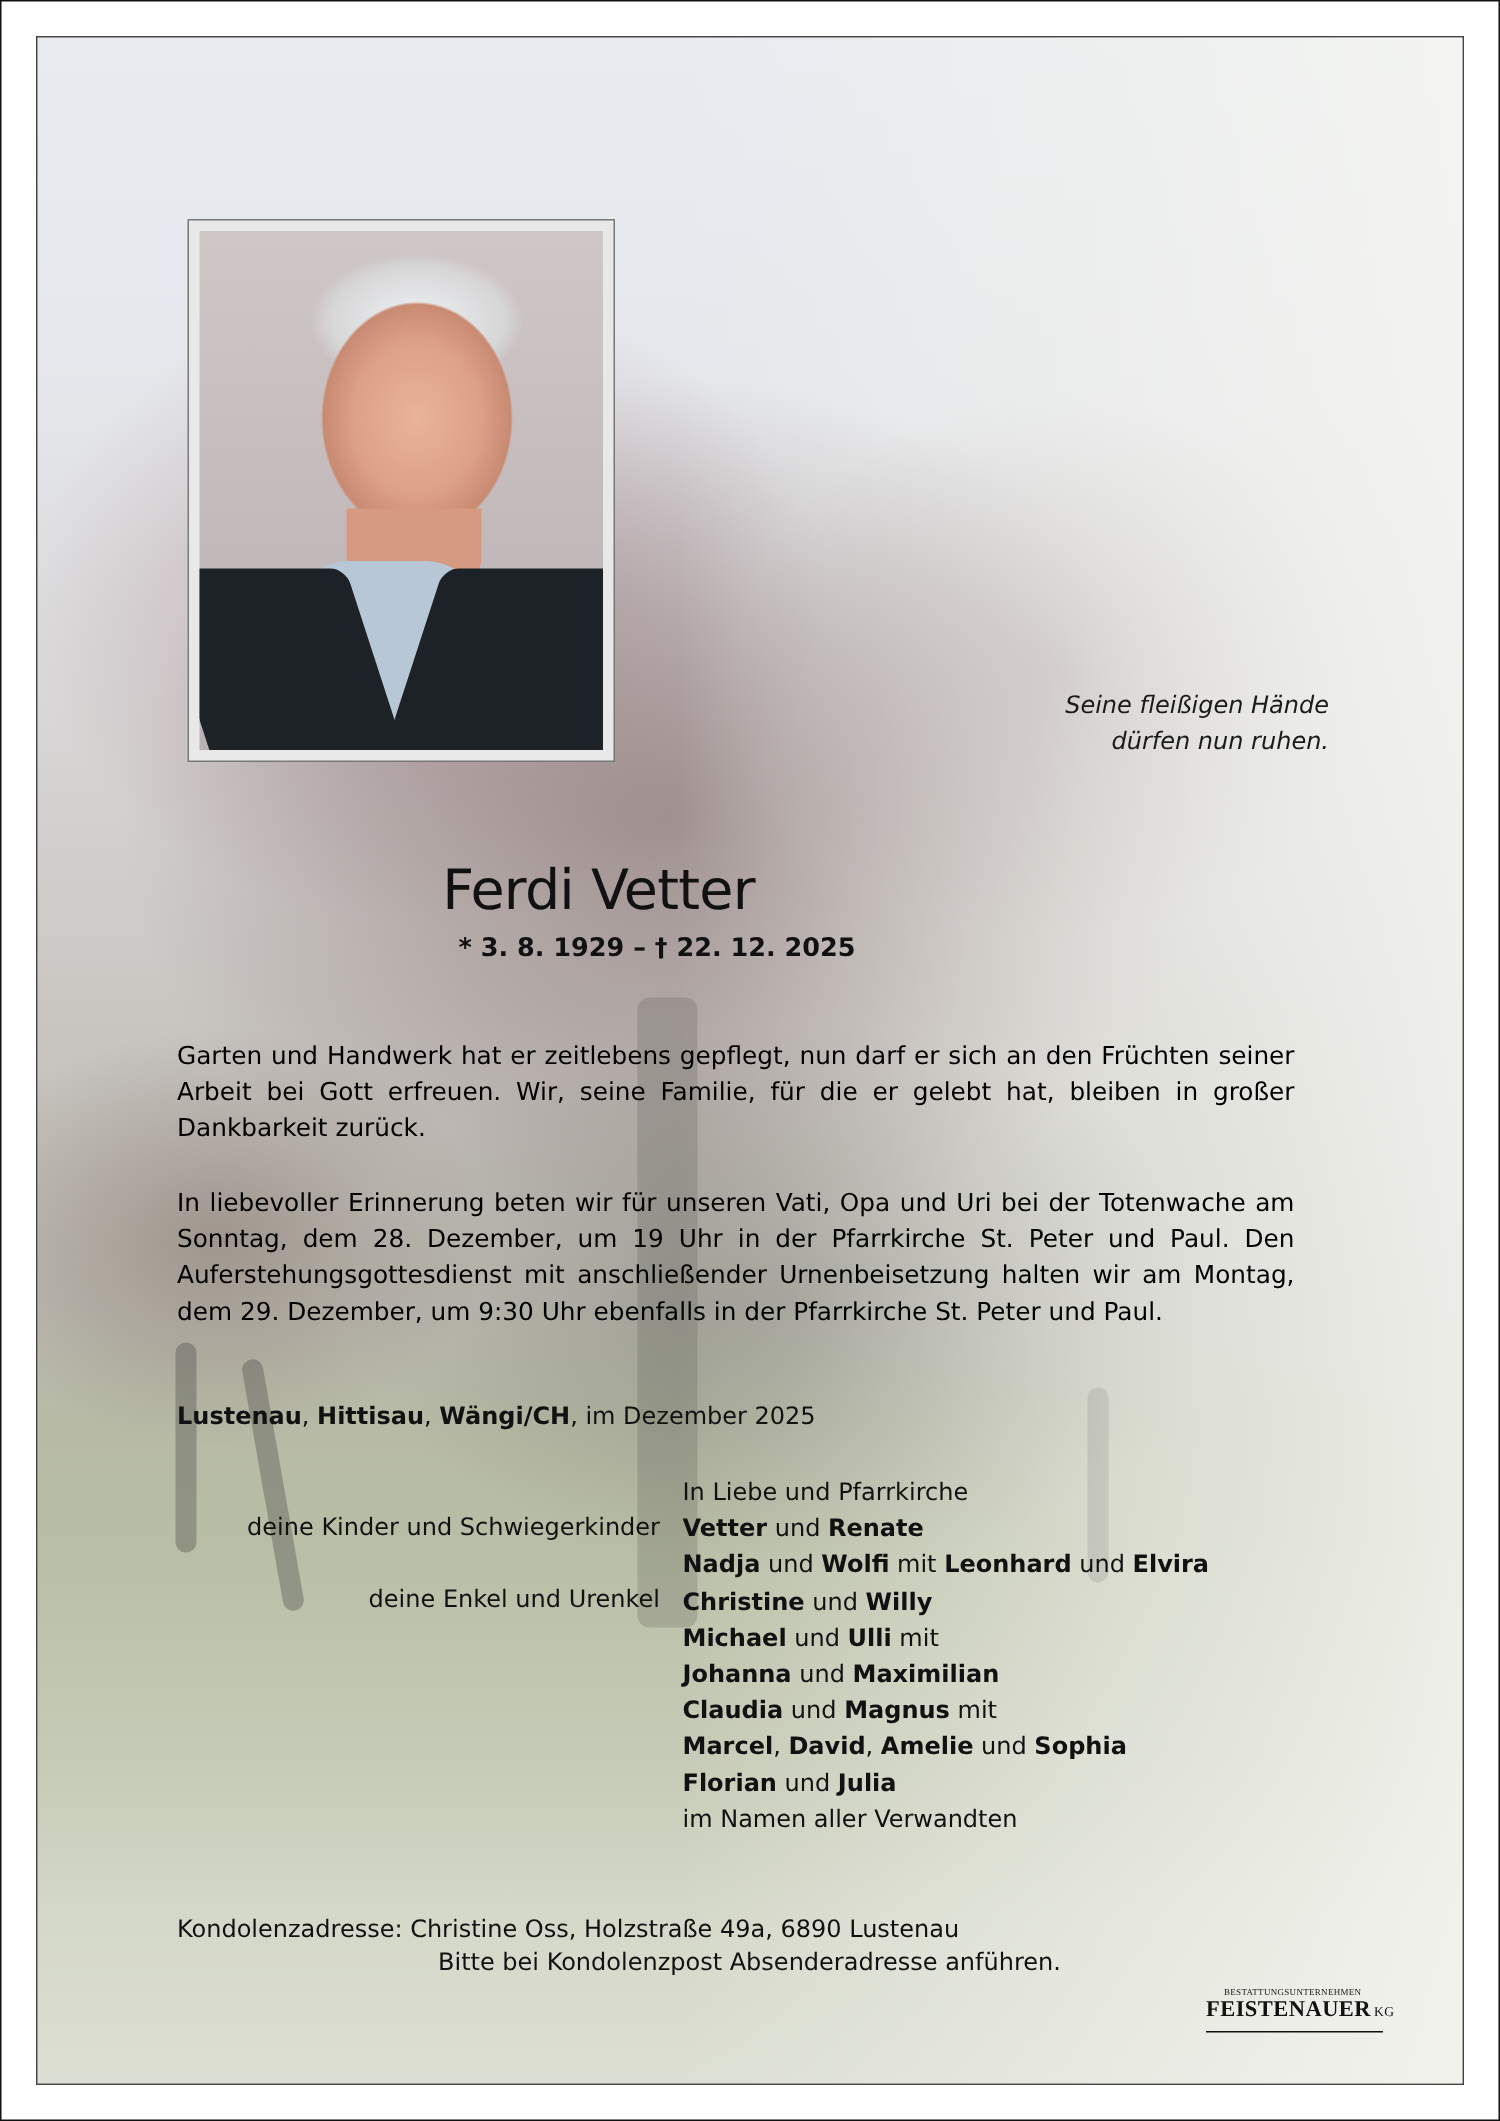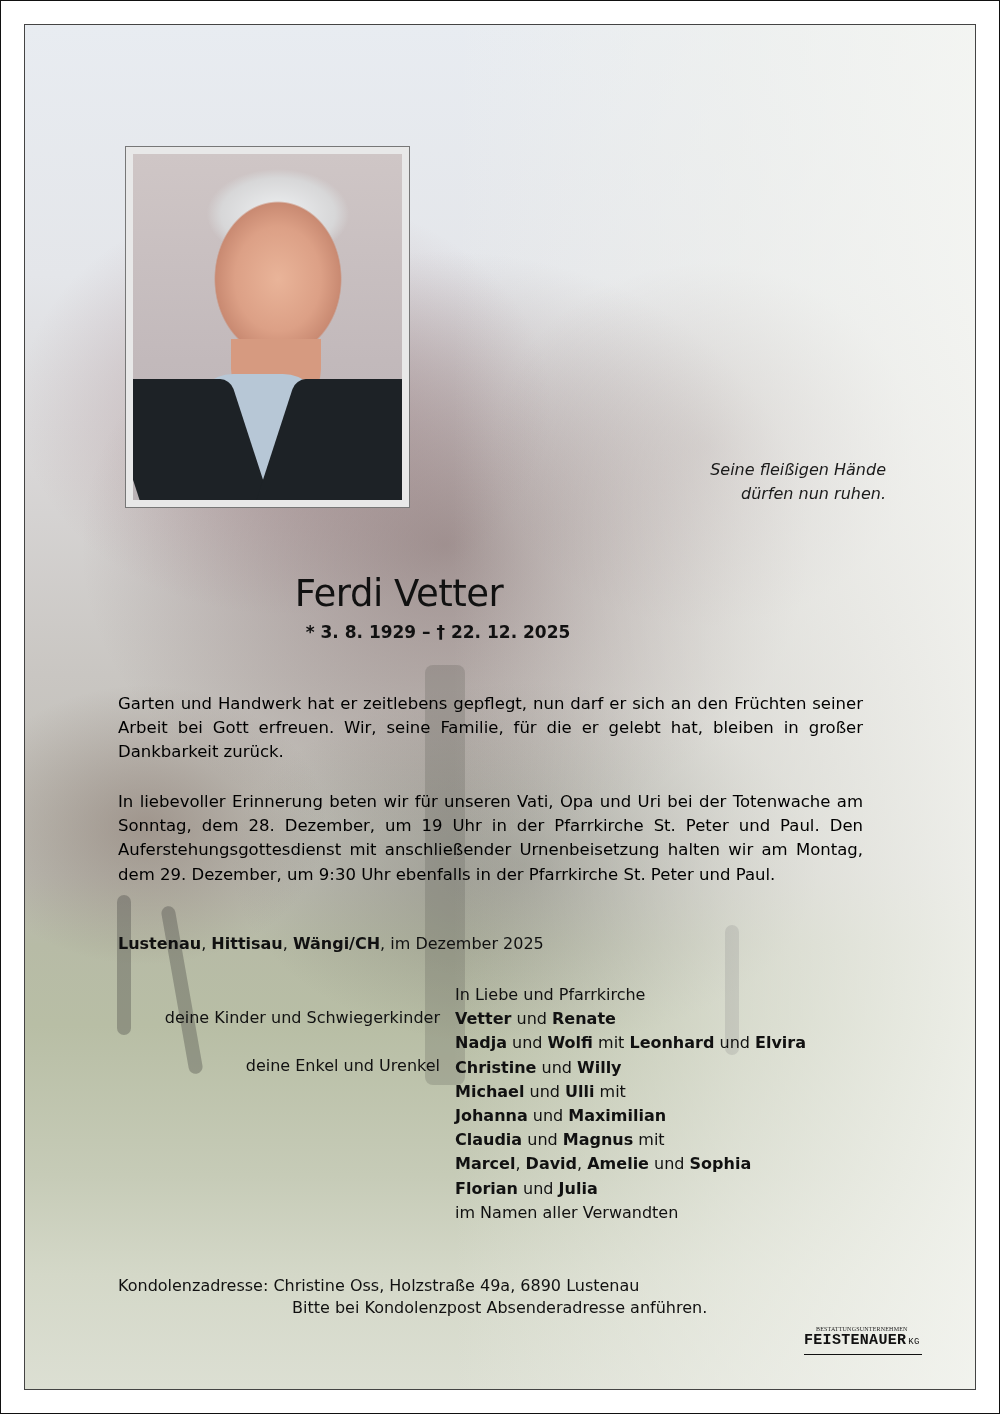--- a/index.html
+++ b/index.html
@@ -99,21 +99,21 @@
   }
   .logo {
     position:absolute; left:804px; top:1326px; width:118px; height:28px;
     border-bottom:1px solid #111;
   }
   .logo-small {
     position:absolute; left:12px; top:0px; font-size:6px; letter-spacing:0.2px;
     font-family:"Liberation Serif", serif; color:#222;
   }
   .logo-main {
-    position:absolute; left:0; top:6px; font-family:Liberation Mono, monospace;
+    position:absolute; left:0; top:6px; font-family:Liberation Serif, serif;
     font-size:15px; font-weight:bold; color:#111; letter-spacing:0.3px;
   }
   .logo-kg { font-size:9px; font-weight:normal; margin-left:2px; }
 </style>
 </head>
 <body>
 
 <div class="outer-border"></div>
 
 <div class="card">

